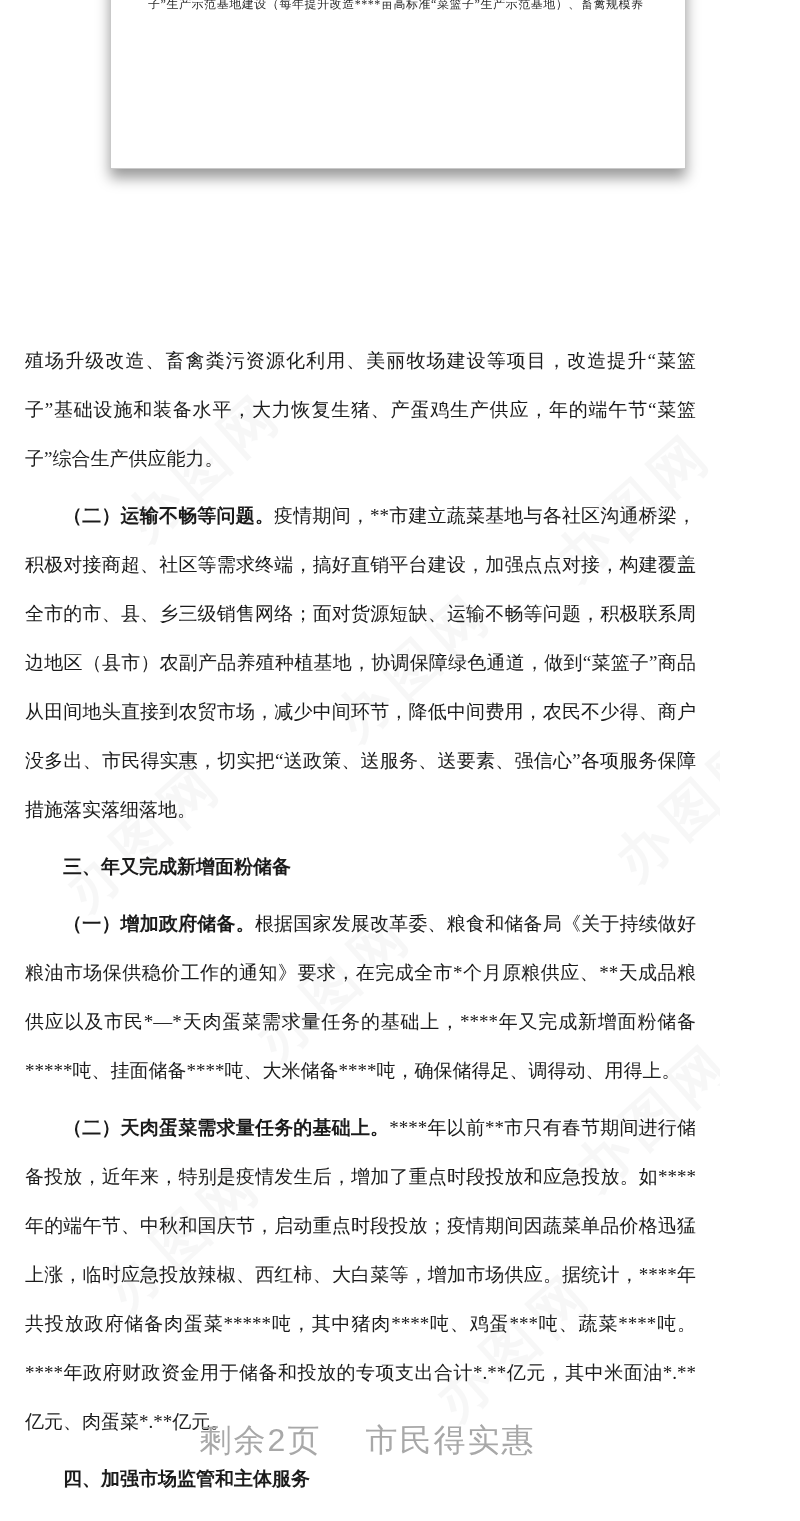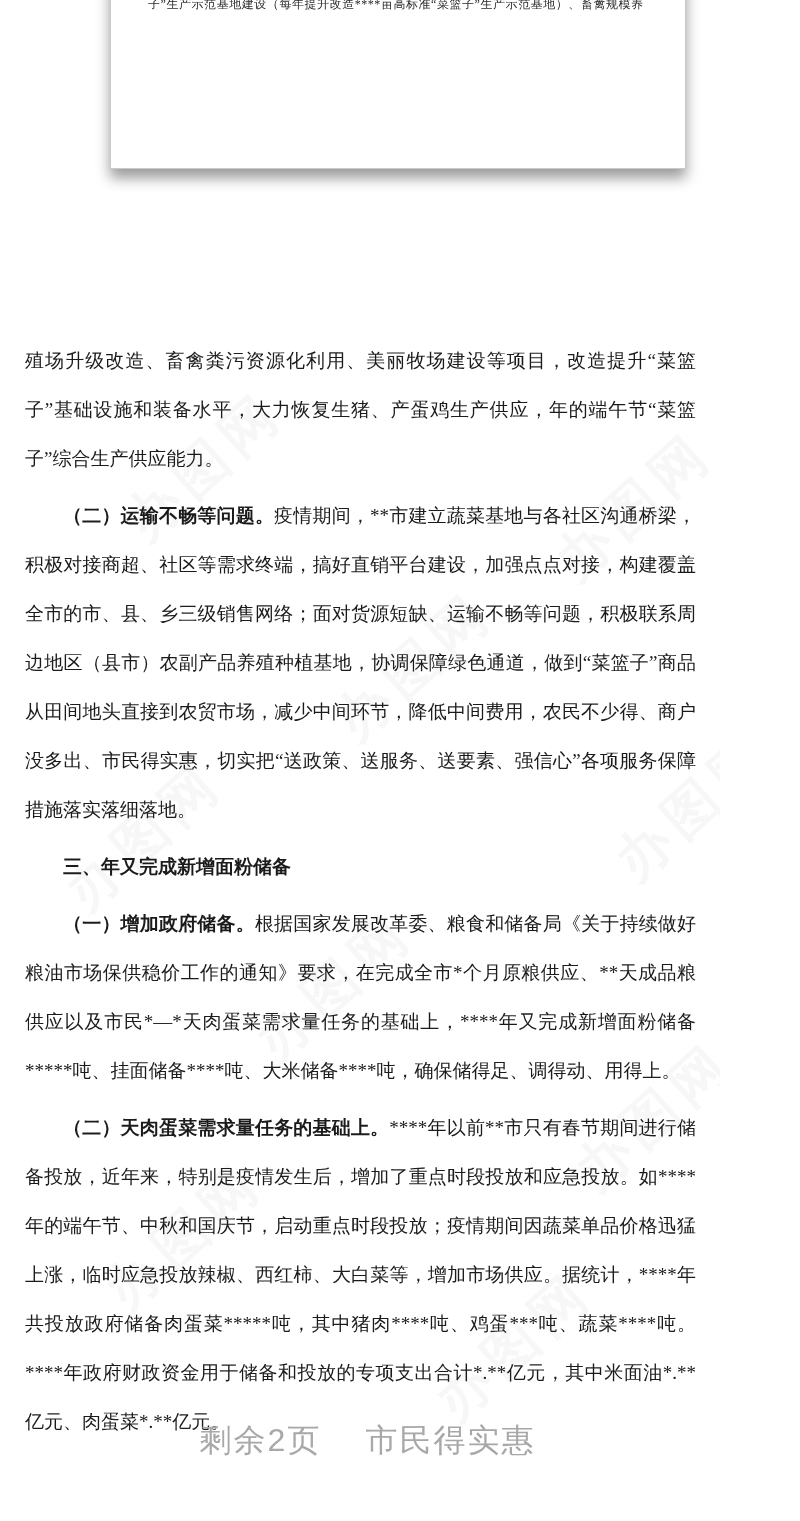--- a/index.html
+++ b/index.html
@@ -65,20 +65,21 @@
     <span class="wm" style="left:90px;  top:1200px;">办图网</span>
     <span class="wm" style="left:420px; top:1310px;">办图网</span>
   </div>
 
   <div class="doc-body">
       <p class=" continuation">殖场升级改造、畜禽粪污资源化利用、美丽牧场建设等项目，改造提升“菜篮子”基础设施和装备水平，大力恢复生猪、产蛋鸡生产供应，年的端午节“菜篮子”综合生产供应能力。</p>
       <p class=""><b>（二）运输不畅等问题。</b>疫情期间，**市建立蔬菜基地与各社区沟通桥梁，积极对接商超、社区等需求终端，搞好直销平台建设，加强点点对接，构建覆盖全市的市、县、乡三级销售网络；面对货源短缺、运输不畅等问题，积极联系周边地区（县市）农副产品养殖种植基地，协调保障绿色通道，做到“菜篮子”商品从田间地头直接到农贸市场，减少中间环节，降低中间费用，农民不少得、商户没多出、市民得实惠，切实把“送政策、送服务、送要素、强信心”各项服务保障措施落实落细落地。</p>
       <p class="heading">三、年又完成新增面粉储备</p>
       <p class=""><b>（一）增加政府储备。</b>根据国家发展改革委、粮食和储备局《关于持续做好粮油市场保供稳价工作的通知》要求，在完成全市*个月原粮供应、**天成品粮供应以及市民*—*天肉蛋菜需求量任务的基础上，****年又完成新增面粉储备*****吨、挂面储备****吨、大米储备****吨，确保储得足、调得动、用得上。</p>
       <p class=""><b>（二）天肉蛋菜需求量任务的基础上。</b>****年以前**市只有春节期间进行储备投放，近年来，特别是疫情发生后，增加了重点时段投放和应急投放。如****年的端午节、中秋和国庆节，启动重点时段投放；疫情期间因蔬菜单品价格迅猛上涨，临时应急投放辣椒、西红柿、大白菜等，增加市场供应。据统计，****年共投放政府储备肉蛋菜*****吨，其中猪肉****吨、鸡蛋***吨、蔬菜****吨。****年政府财政资金用于储备和投放的专项支出合计*.**亿元，其中米面油*.**亿元、肉蛋菜*.**亿元。</p>
+      <p class="heading">四、加强市场监管和主体服务</p>
     </div>
 
   <div class="footer">
     <span>剩余2页</span>
     <span>市民得实惠</span>
   </div>
 
 </div>
 
 </body></html>

